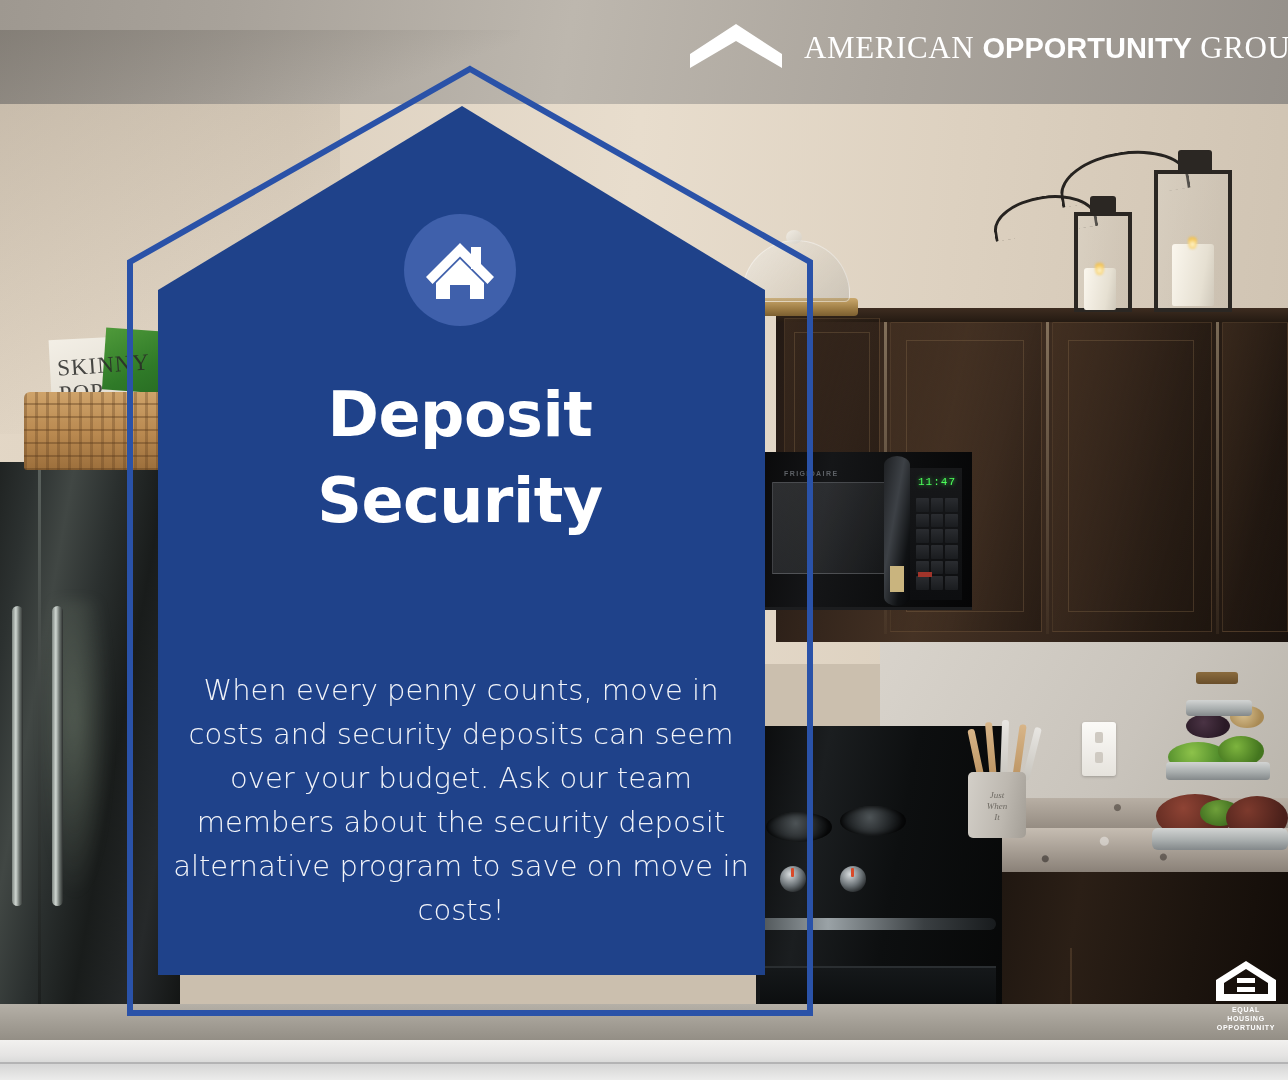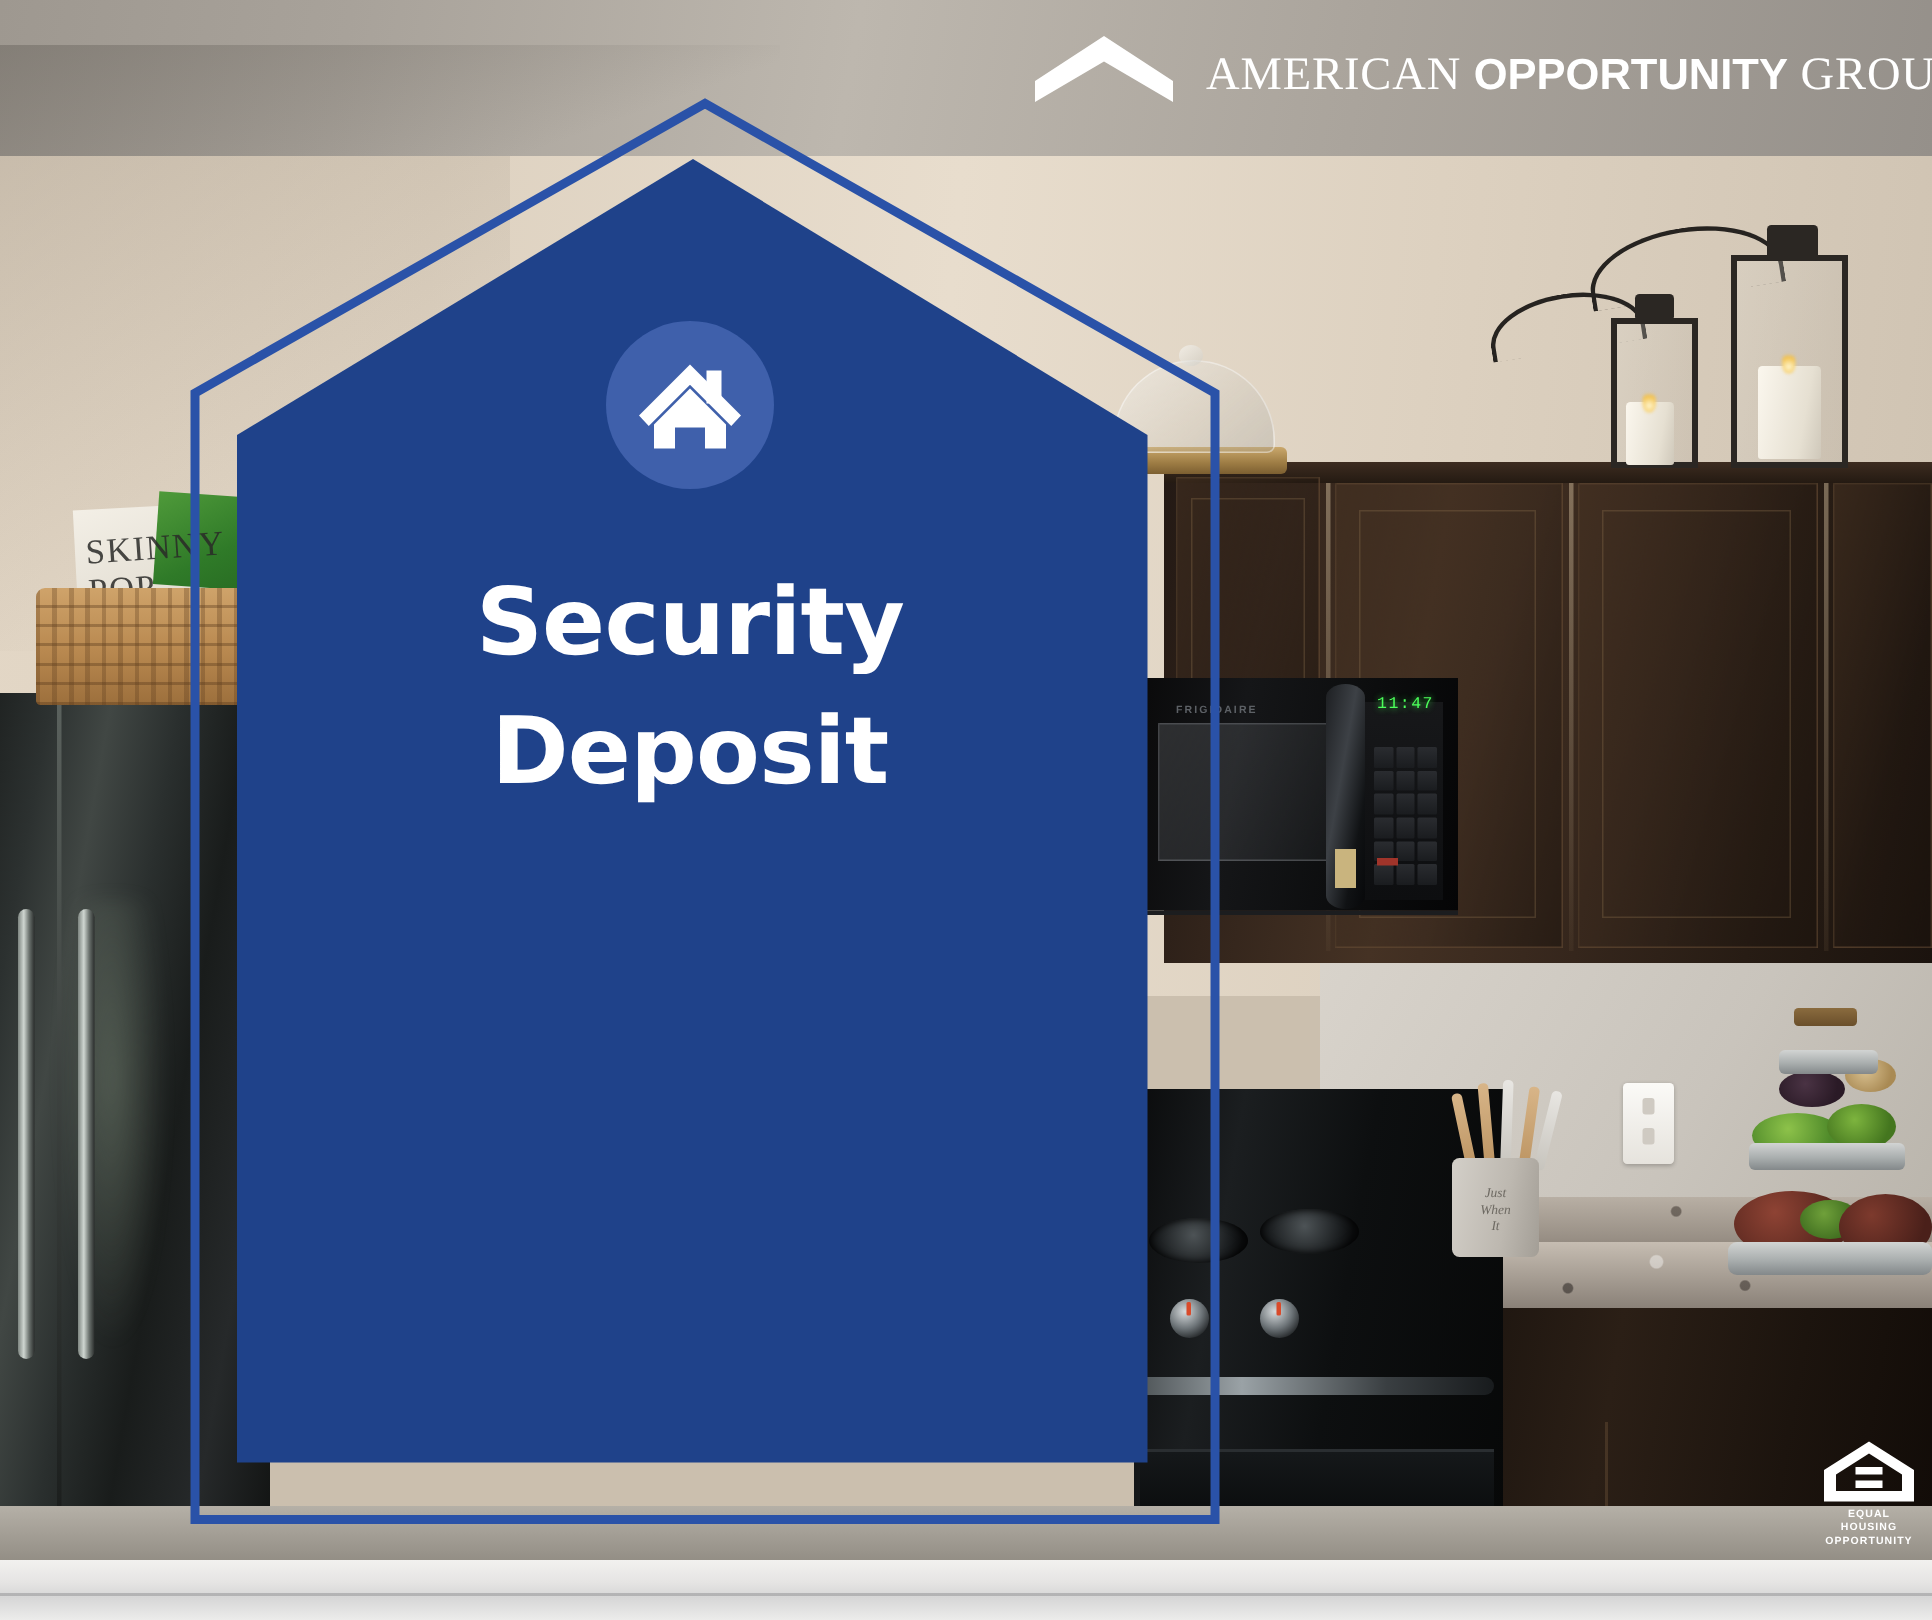--- a/index.html
+++ b/index.html
@@ -169,21 +169,21 @@
   .mw-door-edge {
     position:absolute; left:884px; top:456px; width:26px; height:150px;
     border-radius:50%/6%;
     background:linear-gradient(100deg,#1d1f22,#3d4146 40%,#101214 75%,#07080a);
   }
   .mw-panel {
     position:absolute; left:910px; top:468px; width:52px; height:132px;
     background:linear-gradient(#17181a,#0d0e10);
   }
   .mw-led {
-    position:absolute; left:918px; top:464px;
+    position:absolute; left:918px; top:476px;
     font-family:"Liberation Mono", monospace; font-size:11px;
     color:#4cff5a; letter-spacing:1px; text-shadow:0 0 4px #3ae04a;
   }
   .mw-keys {
     position:absolute; left:916px; top:498px; width:42px; height:92px;
     display:grid; grid-template-columns:repeat(3,1fr); grid-template-rows:repeat(6,1fr);
     gap:2px;
   }
   .mw-keys i {
     background:linear-gradient(#2a2c30,#1a1c1f); border-radius:1px; display:block;
@@ -543,24 +543,25 @@
 
       <rect x="47" y="8" width="10" height="22" fill="#ffffff"></rect>
 
       <path d="M36 4 L70 38 L63.5 45 L36 17.5 L8.5 45 L2 38 Z" fill="#ffffff"></path>
 
       <path d="M36 20 L60 44 L60 60 L46 60 L46 46 L26 46 L26 60 L12 60 L12 44 Z" fill="#ffffff"></path>
     </svg>
   </div>
 
   <div class="heading">
+    <div>Deposit</div>
     <div>Security</div>
-    <div>Deposit</div>
   </div>
 
+  <p class="body-copy">When every penny counts, move in costs and security deposits can seem over your budget. Ask our team members about the security deposit alternative program to save on move in costs!</p>
 
   <div class="brand">
     <span class="brand-mark">
       <svg width="92" height="44" viewBox="0 0 92 44">
         <path d="M46 0 L92 30 L92 44 L46 17 L0 44 L0 30 Z" fill="#ffffff"></path>
       </svg>
     </span>
     <span class="brand-text"><span class="bt-serif">AMERICAN</span><span class="bt-serif">&nbsp;</span><span class="bt-bold">OPPORTUNITY</span><span class="bt-serif">&nbsp;</span><span class="bt-serif">GROUP</span></span>
   </div>
 

